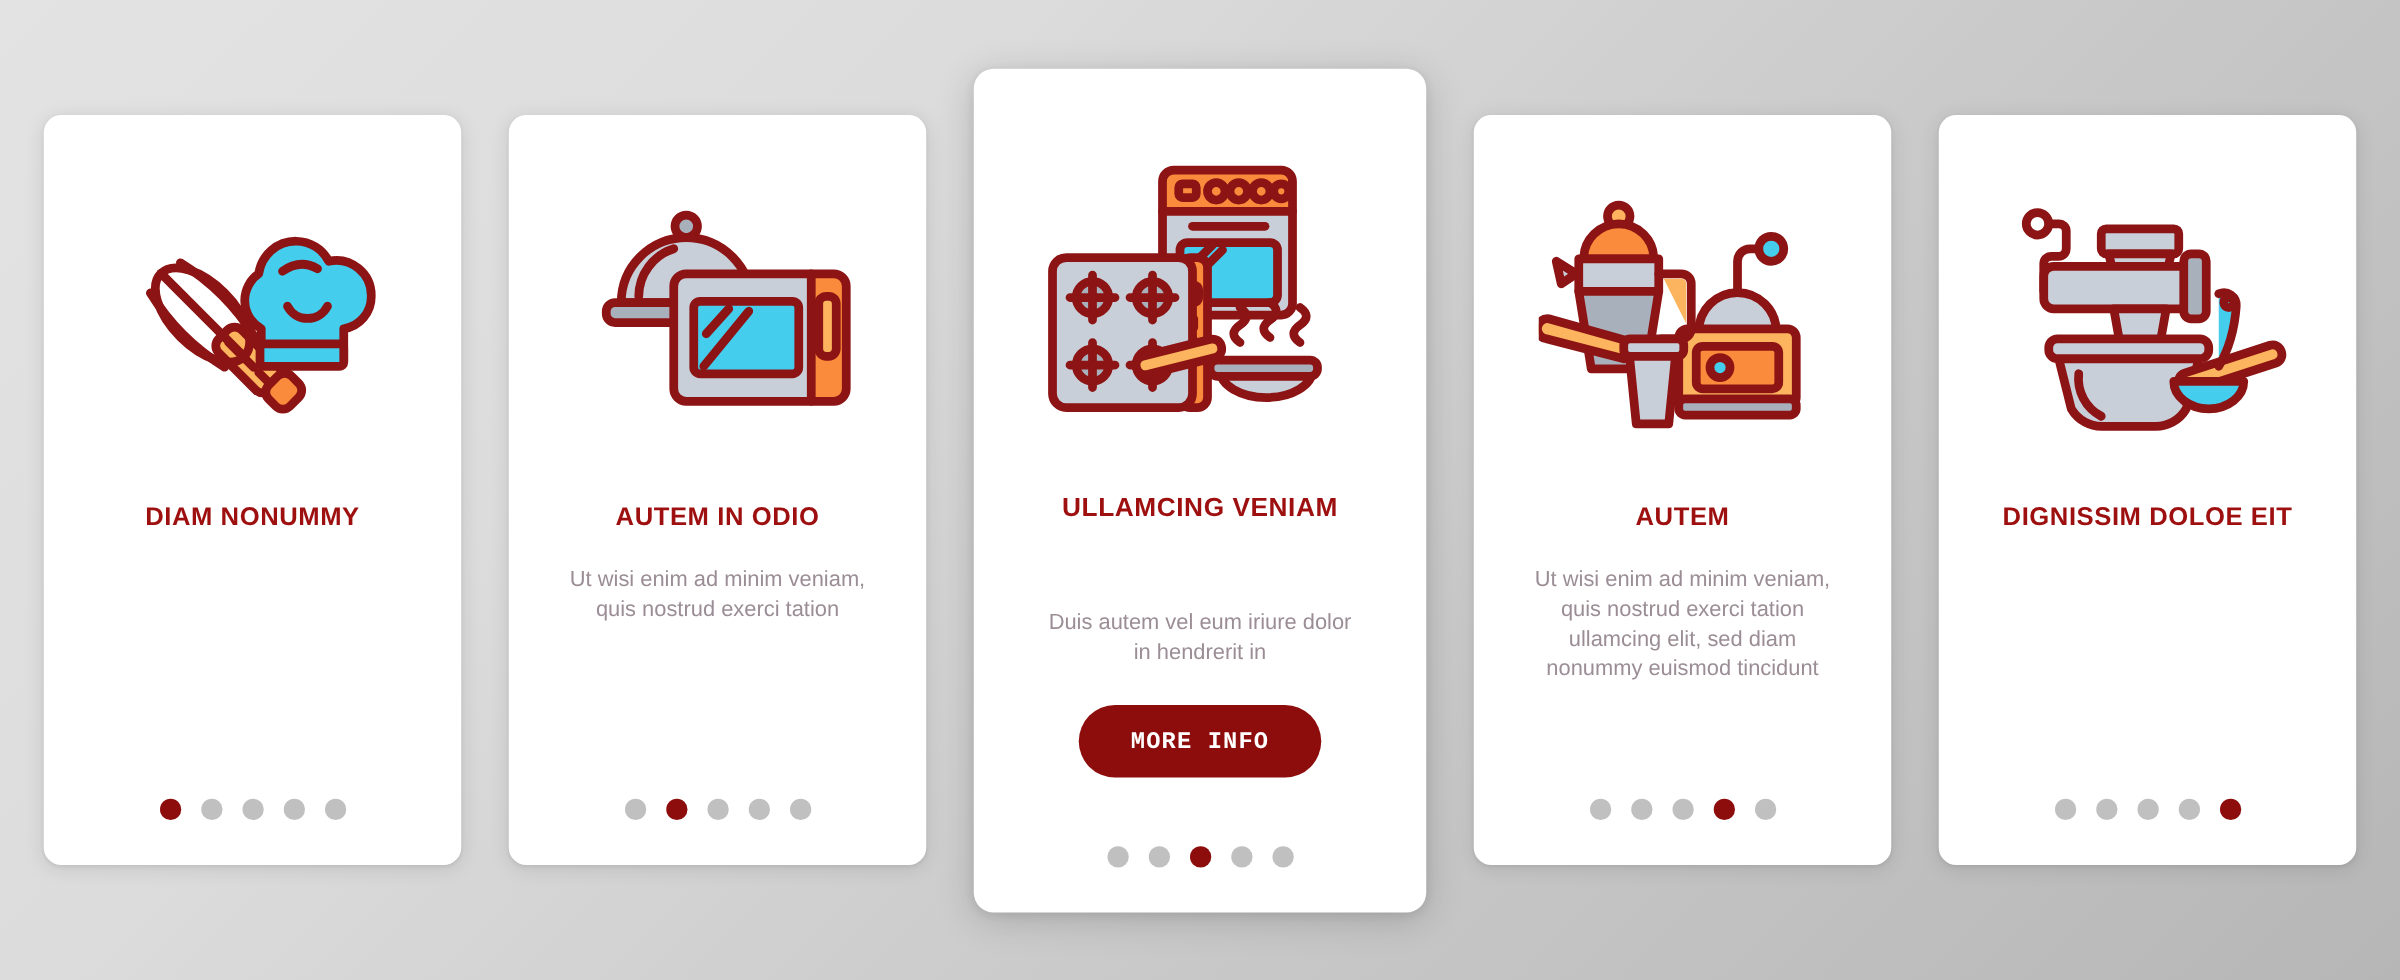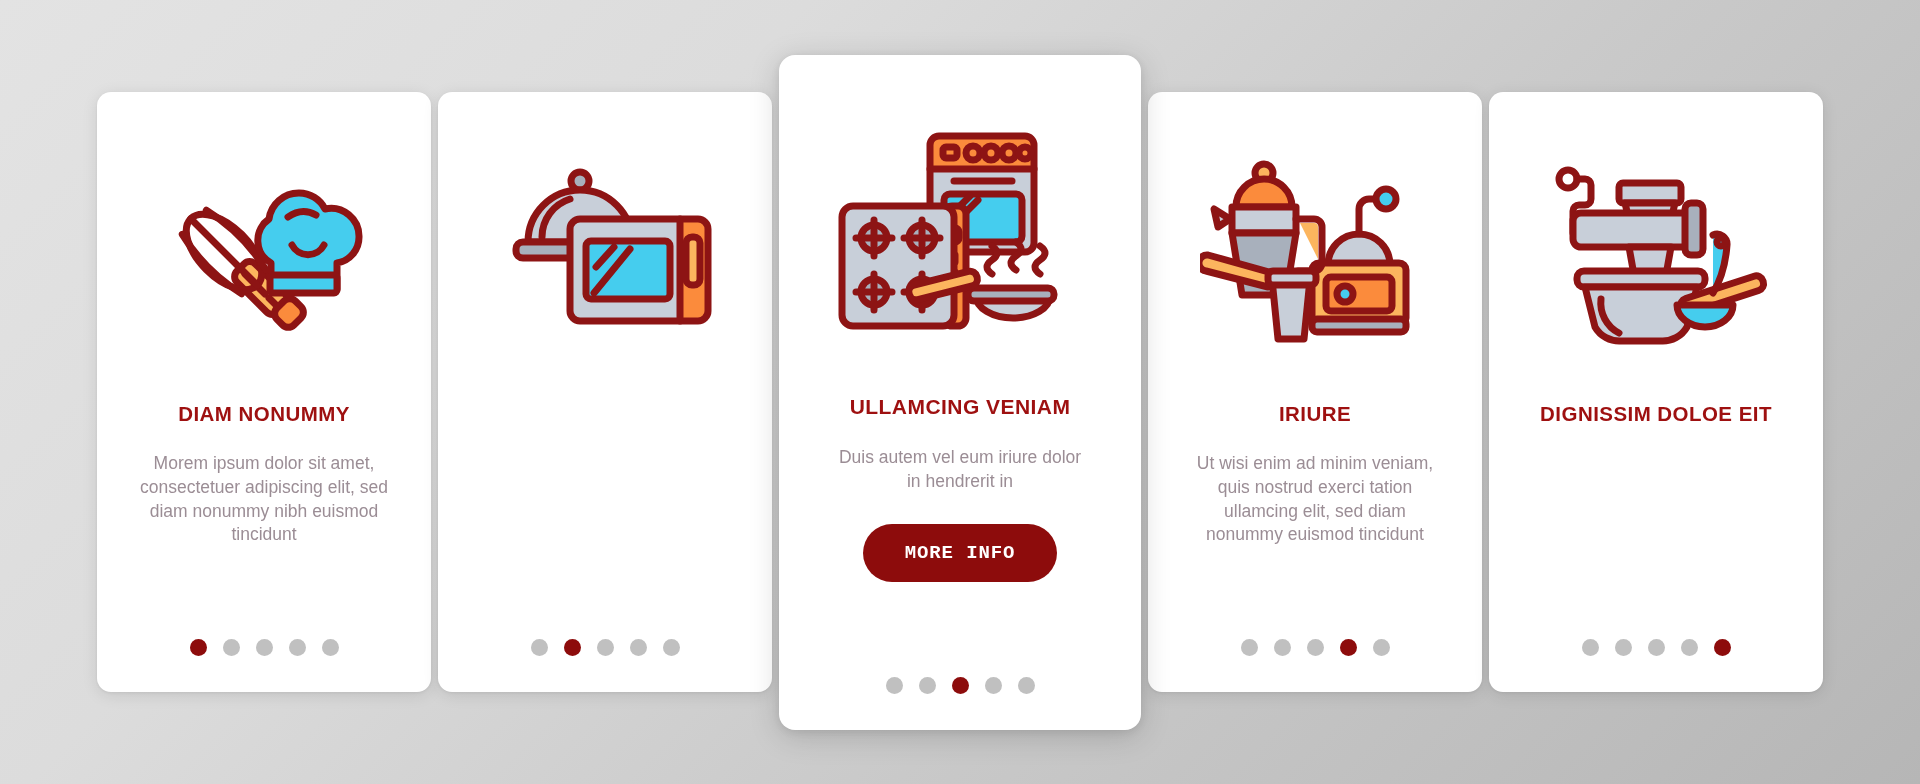--- a/index.html
+++ b/index.html
@@ -16,21 +16,21 @@
     background: linear-gradient(135deg, #e3e3e3 0%, #dcdcdc 30%, #c9c9c9 62%, #b6b6b6 100%);
     position: relative;
   }
 
   #stage {
     position: absolute;
     inset: 0;
     display: flex;
     align-items: center;
     justify-content: center;
-    gap: 7px;
+    gap: 38px;
   }
 
   
   .card {
     width: 334px;
     height: 600px;
     background: #ffffff;
     border-radius: 14px;
     box-shadow: 0 3px 16px rgba(0,0,0,0.10), 0 1px 3px rgba(0,0,0,0.06);
     display: flex;
@@ -93,21 +93,21 @@
     margin-bottom: 27px;
   }
 
   .card-desc {
     color: #9b8d95;
     font-size: 17.5px;
     line-height: 1.37;
     text-align: center;
     max-width: 250px;
   }
-  .card.featured .card-desc { max-width: 250px; }
+  .card.featured .card-desc { max-width: 250px; margin-top: 40px; }
 
   
   .cta {
     margin-top: 30px;
     background: #8d0c0c;
     color: #ffffff;
     border: none;
     border-radius: 34px;
     padding: 0 42px;
     height: 58px;
@@ -175,21 +175,20 @@
     <path d="M120 62 a30 30 0 0 1 30 -26 a29 29 0 0 1 26 16 a28 28 0 0 1 34 28 a26 26 0 0 1 -22 26 l0 26 l-66 0 l0 -26 a26 26 0 0 1 -2 -44 z" class="fl-cyan"></path>
     <path d="M120 62 a30 30 0 0 1 30 -26 a29 29 0 0 1 26 16 a28 28 0 0 1 34 28 a26 26 0 0 1 -22 26 l0 26 l-66 0 l0 -26 a26 26 0 0 1 -2 -44 z" class="st"></path>
     <rect x="121" y="118" width="67" height="18" rx="3" class="fl-cyan"></rect>
     <rect x="121" y="118" width="67" height="18" rx="3" class="st" stroke-width="6"></rect>
     <path d="M139 60 q14 -10 28 -2" class="st" stroke-width="6"></path>
     <path d="M143 88 a18 18 0 0 0 32 0" class="st" stroke-width="7"></path>
   </svg>
       </div>
       <div class="text-block">
         <div class="card-title">DIAM NONUMMY</div>
-        <div class="card-desc">Morem ipsum dolor sit amet, consectetuer adipiscing elit, sed diam nonummy nibh euismod tincidunt</div>
       </div>
       <div class="dots">
         <div class="dot active"></div>
         <div class="dot"></div>
         <div class="dot"></div>
         <div class="dot"></div>
         <div class="dot"></div>
       </div>
     </div>
     <div class="card">
@@ -208,20 +207,24 @@
     <path d="M190 62 l18 0 a10 10 0 0 1 10 10 l0 82 a10 10 0 0 1 -10 10 l-18 0 z" class="fl-org"></path>
     <rect x="80" y="62" width="138" height="102" rx="10" class="st"></rect>
     <line x1="190" y1="62" x2="190" y2="164" class="st"></line>
     <rect x="196" y="80" width="14" height="48" rx="6" class="fl-org2"></rect>
     <rect x="196" y="80" width="14" height="48" rx="6" class="st" stroke-width="6"></rect>
     <rect x="96" y="84" width="84" height="58" rx="5" class="fl-cyan"></rect>
     <rect x="96" y="84" width="84" height="58" rx="5" class="st"></rect>
     <path d="M104 136 L140 92" class="st" stroke-width="6"></path>
     <path d="M106 110 L124 90" class="st" stroke-width="6"></path>
   </svg>
+      </div>
+      <div class="text-block">
+        <div class="card-title">AUTEM IN ODIO</div>
+        <div class="card-desc">Ut wisi enim ad minim veniam, quis nostrud exerci tation</div>
       </div>
       <div class="dots">
         <div class="dot"></div>
         <div class="dot active"></div>
         <div class="dot"></div>
         <div class="dot"></div>
         <div class="dot"></div>
       </div>
     </div>
     <div class="card featured">
@@ -328,21 +331,21 @@
 
     <path d="M8 98 l64 18 l-4 14 l-62 -16 a8 8 0 0 1 2 -16 z" class="fl-org2"></path>
     <path d="M8 98 l64 18 l-4 14 l-62 -16 a8 8 0 0 1 2 -16 z" class="st"></path>
     <path d="M72 122 l38 0 l-6 60 l-26 0 z" class="fl-gray"></path>
     <path d="M72 122 l38 0 l-6 60 l-26 0 z" class="st"></path>
     <rect x="68" y="114" width="48" height="14" rx="5" class="fl-gray"></rect>
     <rect x="68" y="114" width="48" height="14" rx="5" class="st" stroke-width="6"></rect>
   </svg>
       </div>
       <div class="text-block">
-        <div class="card-title">IRIURE</div>
+        <div class="card-title">AUTEM</div>
         <div class="card-desc">Ut wisi enim ad minim veniam, quis nostrud exerci tation ullamcing elit, sed diam nonummy euismod tincidunt</div>
       </div>
       <div class="dots">
         <div class="dot"></div>
         <div class="dot"></div>
         <div class="dot"></div>
         <div class="dot active"></div>
         <div class="dot"></div>
       </div>
     </div>

